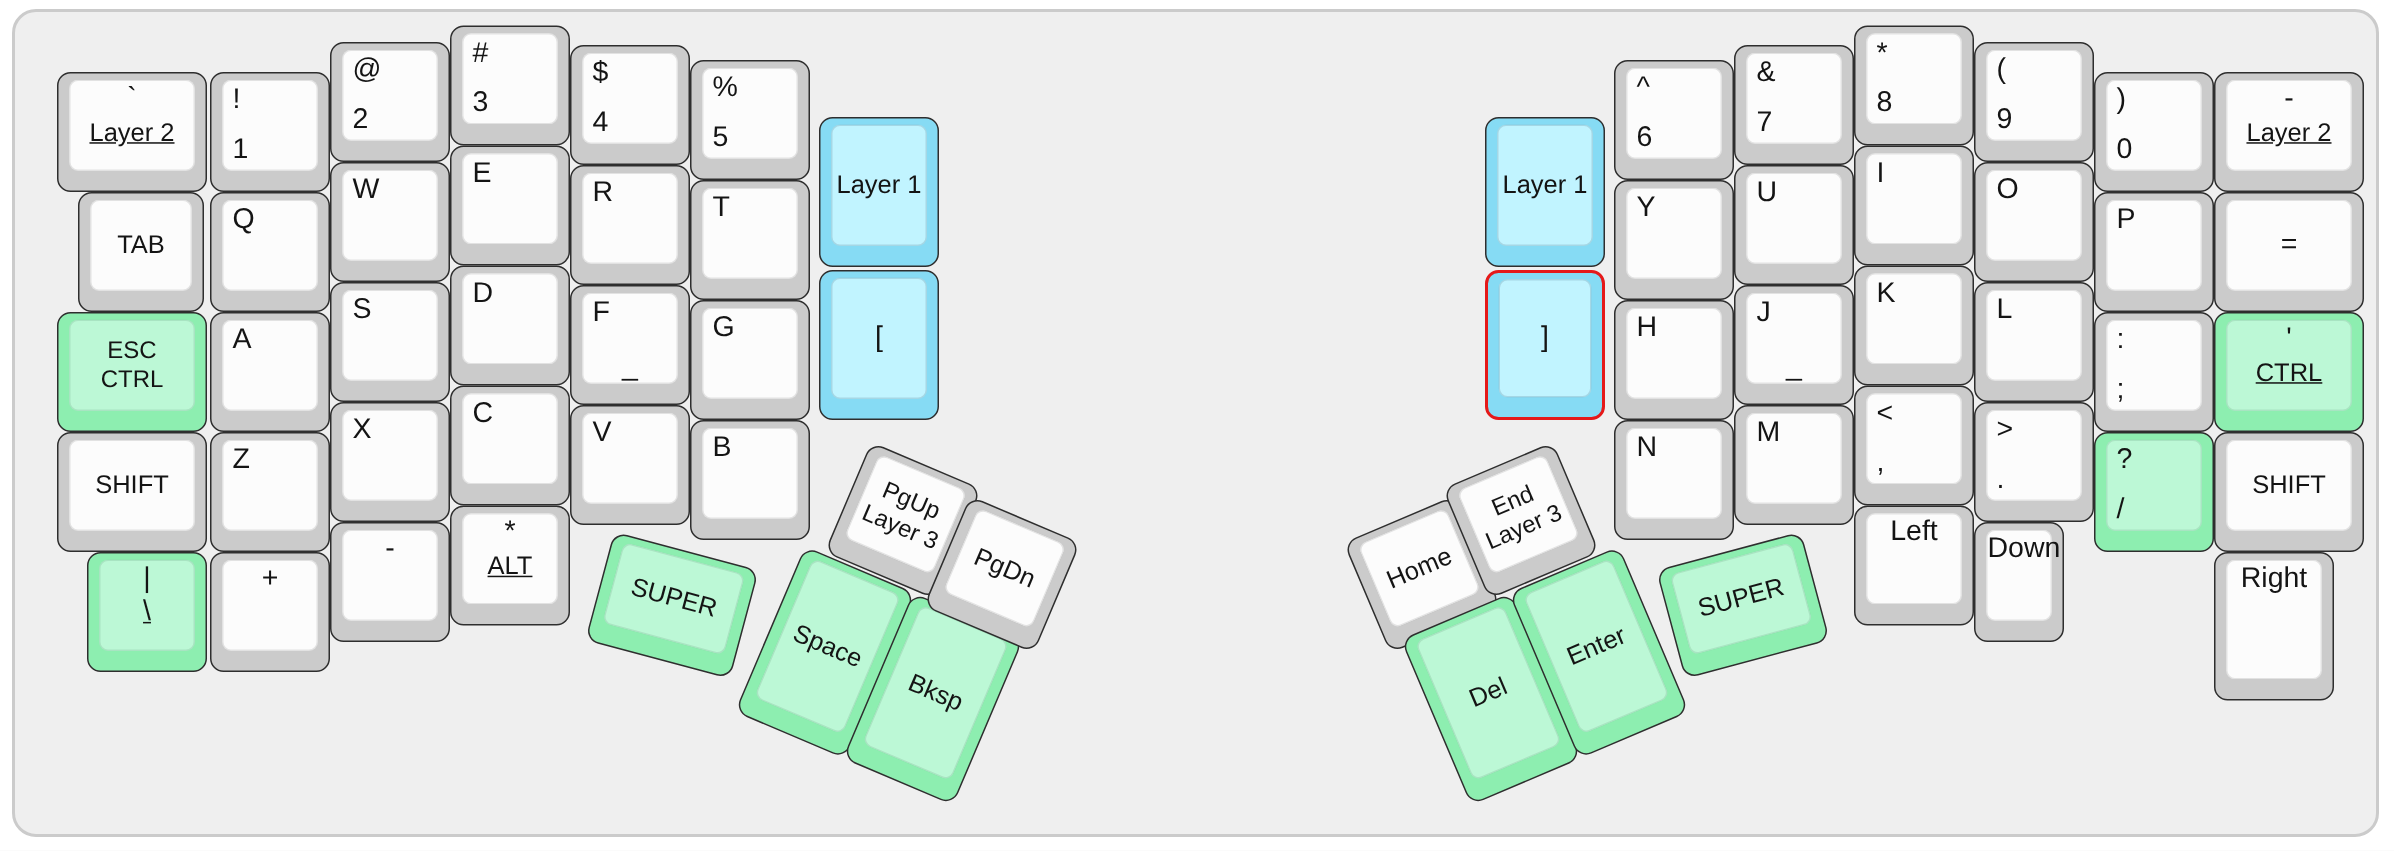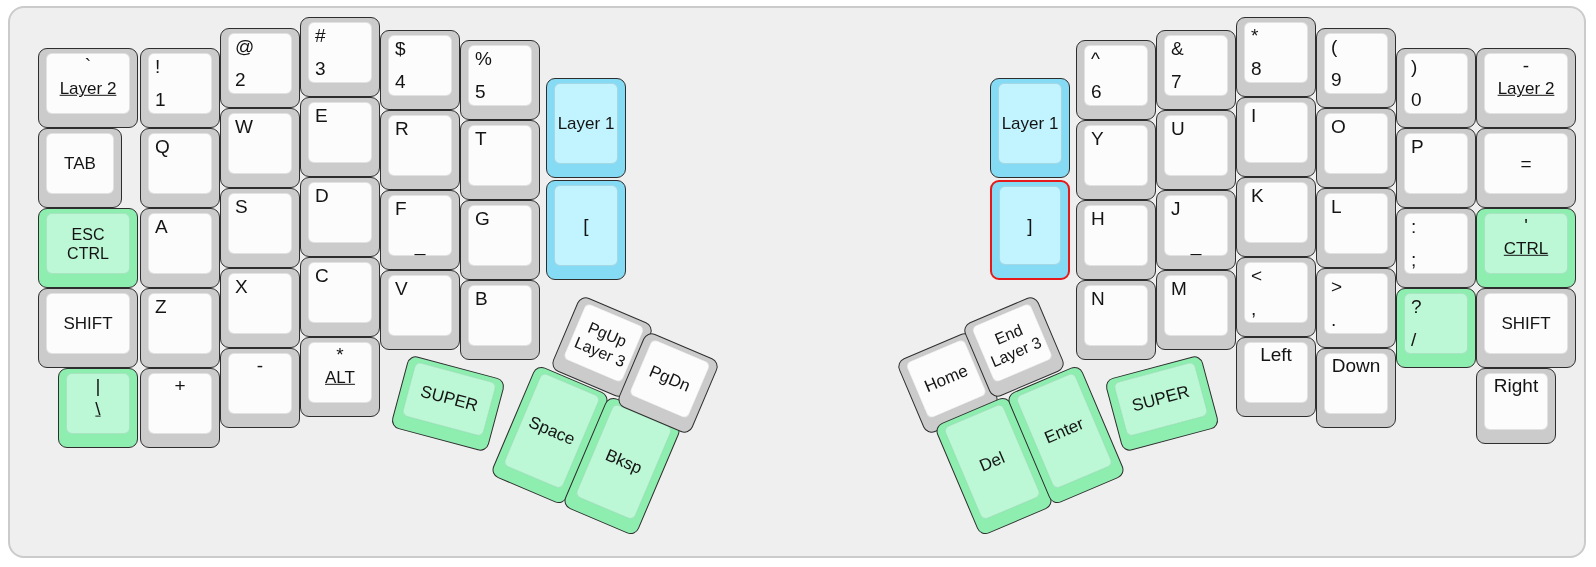--- a/index.html
+++ b/index.html
@@ -74,21 +74,21 @@
 <body>
 
 <div class="canvas"></div>
 <div class="board">
     <div class="key white" style="left: 38px; top: 48px; width: 100px; height: 80px;">
       <div class="keytop">
         <span class="lbl tc">`</span>
         <span class="lbl c lower">Layer 2</span>
       </div>
     </div>
-    <div class="key white" style="left: 38px; top: 128px; width: 84px; height: 80px;">
+    <div class="key white" style="left: 52px; top: 128px; width: 84px; height: 80px;">
       <div class="keytop">
         <span class="lbl c">TAB</span>
       </div>
     </div>
     <div class="key green" style="left: 38px; top: 208px; width: 100px; height: 80px; padding-left: 32px;">
       <div class="keytop">
         <span class="lbl c multi">ESC
 CTRL</span>
       </div>
     </div>
@@ -382,21 +382,21 @@
       <div class="keytop">
         <span class="lbl tl">L</span>
       </div>
     </div>
     <div class="key white" style="left: 1316px; top: 268px; width: 80px; height: 80px;">
       <div class="keytop">
         <span class="lbl tl">&gt;</span>
         <span class="lbl bl">.</span>
       </div>
     </div>
-    <div class="key white" style="left: 1316px; top: 348px; width: 80px; height: 80px;">
+    <div class="key white" style="left: 1316px; top: 348px; width: 60px; height: 80px;">
       <div class="keytop">
         <span class="lbl tc">Down</span>
       </div>
     </div>
     <div class="key white" style="left: 1396px; top: 48px; width: 80px; height: 80px;">
       <div class="keytop">
         <span class="lbl tl">)</span>
         <span class="lbl bl">0</span>
       </div>
     </div>
@@ -432,18 +432,18 @@
       <div class="keytop">
         <span class="lbl tc">'</span>
         <span class="lbl c lower">CTRL</span>
       </div>
     </div>
     <div class="key white" style="left: 1476px; top: 288px; width: 100px; height: 80px;">
       <div class="keytop">
         <span class="lbl c">SHIFT</span>
       </div>
     </div>
-    <div class="key white" style="left: 1476px; top: 368px; width: 80px; height: 76px;">
+    <div class="key white" style="left: 1476px; top: 368px; width: 80px; height: 99px;">
       <div class="keytop">
         <span class="lbl tc">Right</span>
       </div>
     </div>
   </div>
 
 </body></html>

